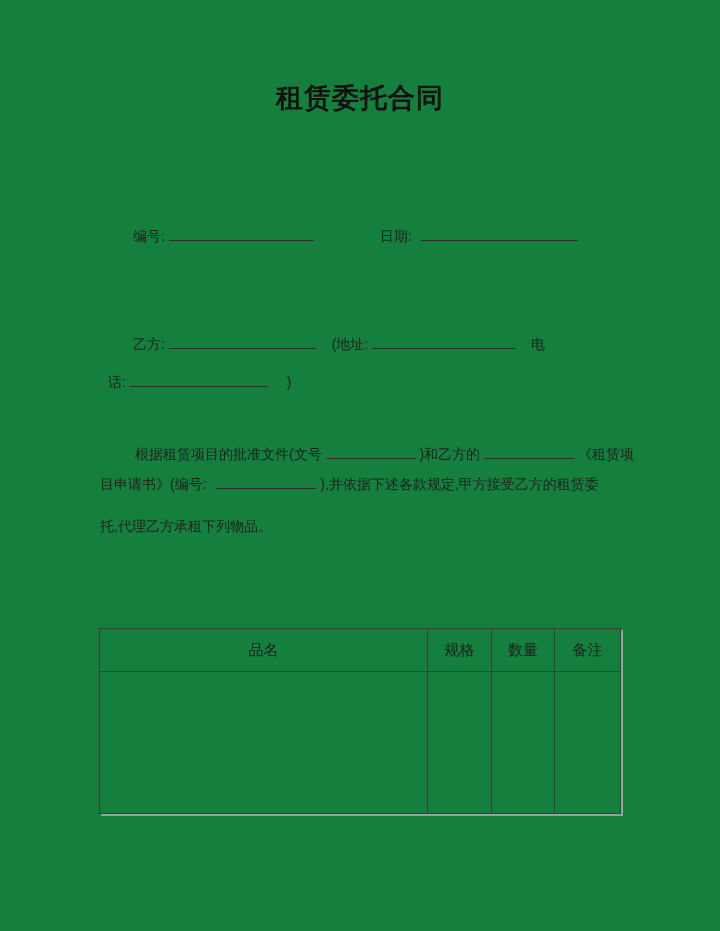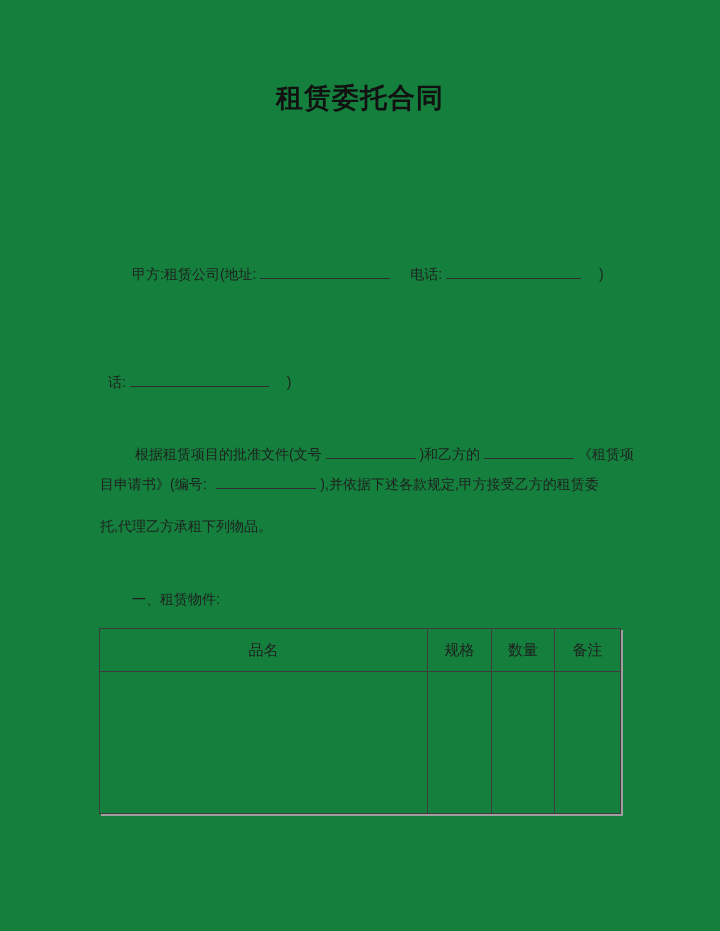--- a/index.html
+++ b/index.html
@@ -87,29 +87,35 @@
   .col-qty  { width: 63px; }
   .col-note { width: 66px; }
 </style>
 </head>
 <body>
 
 <div class="page">
 
   <h1 class="doc-title">租赁委托合同</h1>
 
-
-  <div class="line" style="top:262px">
-    <span class="t ml32">甲方:租赁公司(地址:</span>
-    <span class="blank w130"></span>
-    <span class="t ml16">电话:</span>
-    <span class="blank w135"></span>
-    <span class="t ml14">)</span>
+  <div class="line" style="top:224px">
+    <span class="t ml33">编号:</span>
+    <span class="blank w145"></span>
+    <span class="t ml62">日期:</span>
+    <span class="blank w157 ml6"></span>
   </div>
 
+
+  <div class="line" style="top:332px">
+    <span class="t ml33">乙方:</span>
+    <span class="blank w147"></span>
+    <span class="t ml12">(地址:</span>
+    <span class="blank w143"></span>
+    <span class="t ml12">电</span>
+  </div>
   <div class="line" style="top:370px">
     <span class="t ml8">话:</span>
     <span class="blank w139"></span>
     <span class="t ml14">)</span>
   </div>
 
   <div class="line" style="top:442px">
     <span class="t ml35">根据租赁项目的批准文件(文号</span>
     <span class="blank w90"></span>
     <span class="t">)和乙方的</span>
@@ -118,23 +124,20 @@
   </div>
   <div class="line" style="top:472px">
     <span class="t">目申请书》(编号:</span>
     <span class="blank w100 ml6"></span>
     <span class="t">),并依据下述各款规定,甲方接受乙方的租赁委</span>
   </div>
   <div class="line" style="top:516px">
     <span class="t">托,代理乙方承租下列物品。</span>
   </div>
 
-  <div class="line" style="top:589px">
-    <span class="t ml32">一、租赁物件:</span>
-  </div>
 
   <table class="items-table">
     <colgroup>
       <col class="col-name">
       <col class="col-spec">
       <col class="col-qty">
       <col class="col-note">
     </colgroup>
     <thead>
       <tr>

